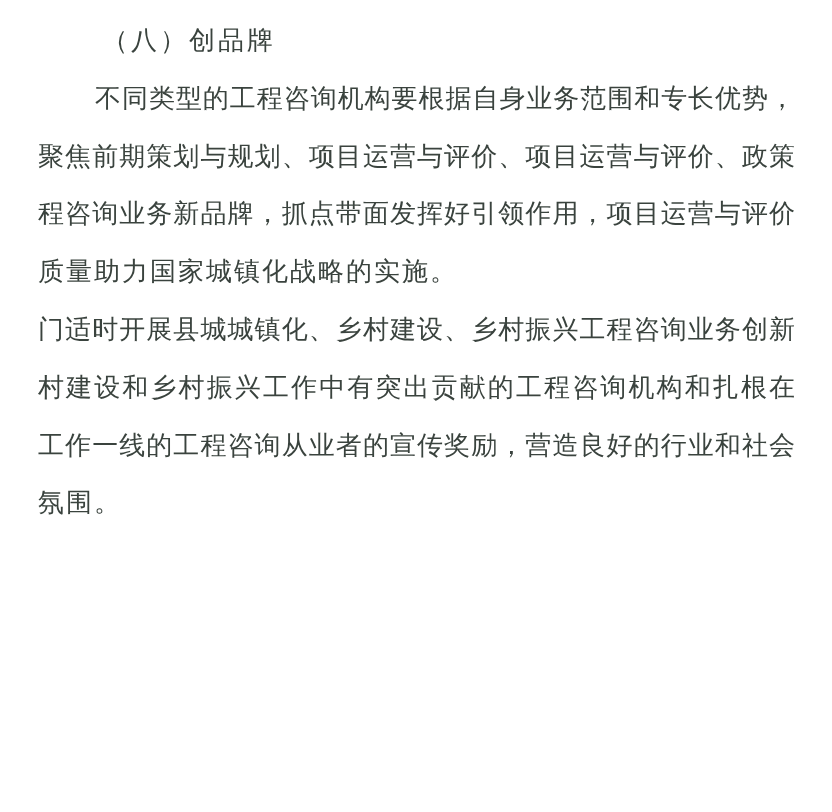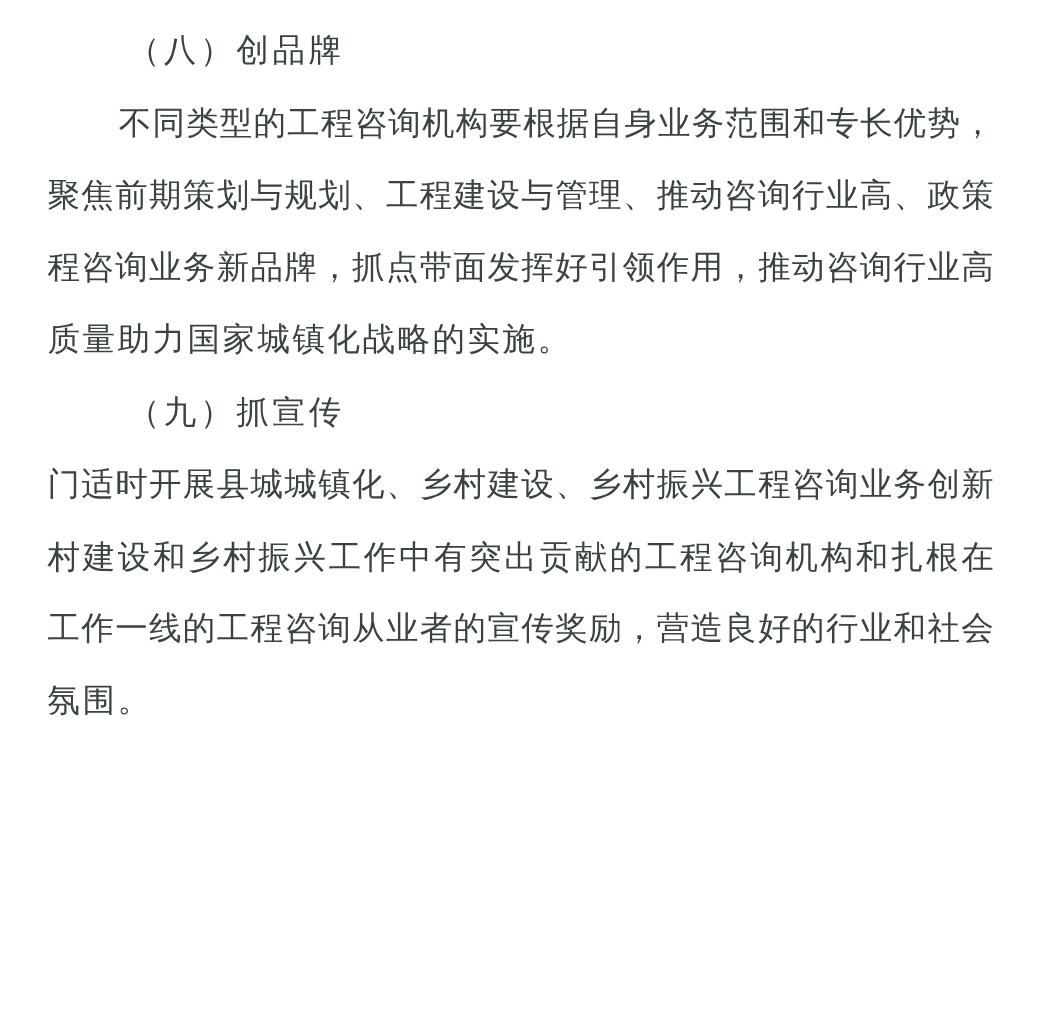--- a/index.html
+++ b/index.html
@@ -46,22 +46,21 @@
     letter-spacing: 2px;
   }
 </style>
 </head>
 <body>
 
 <div class="page" style="background: rgb(255, 255, 255); color: rgb(58, 67, 62);">
   <div class="doc">
     <div class="line heading">（八）创品牌</div>
     <div class="line first">不同类型的工程咨询机构要根据自身业务范围和专长优势，</div>
-    <div class="line fill">聚焦前期策划与规划、工程建设与管理、推动咨询行业高、政策</div>
-    <div class="line fill">程咨询业务新品牌，抓点带面发挥好引领作用，推动咨询行业高</div>
+    <div class="line fill">聚焦前期策划与规划、项目运营与评价、项目运营与评价、政策</div>
+    <div class="line fill">程咨询业务新品牌，抓点带面发挥好引领作用，项目运营与评价</div>
     <div class="line last">质量助力国家城镇化战略的实施。</div>
-    <div class="line heading">（九）抓宣传</div>
     <div class="line fill">门适时开展县城城镇化、乡村建设、乡村振兴工程咨询业务创新</div>
     <div class="line fill">村建设和乡村振兴工作中有突出贡献的工程咨询机构和扎根在</div>
     <div class="line fill">工作一线的工程咨询从业者的宣传奖励，营造良好的行业和社会</div>
     <div class="line last">氛围。</div>
   </div>
 </div>
 
 </body></html>

